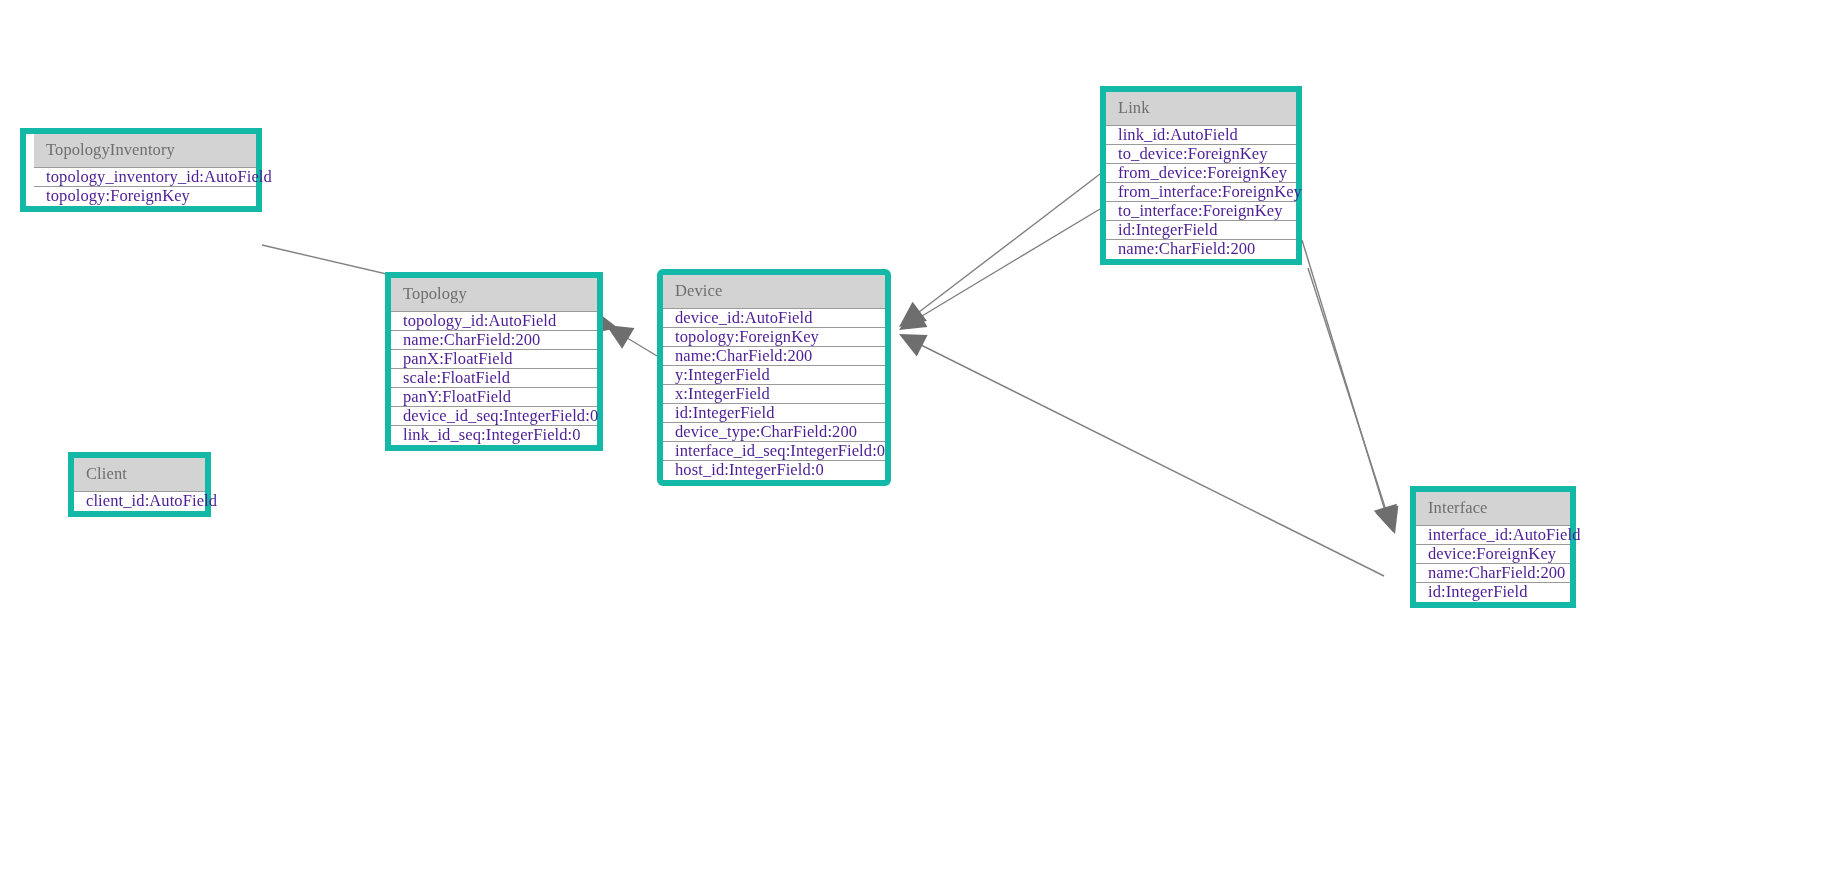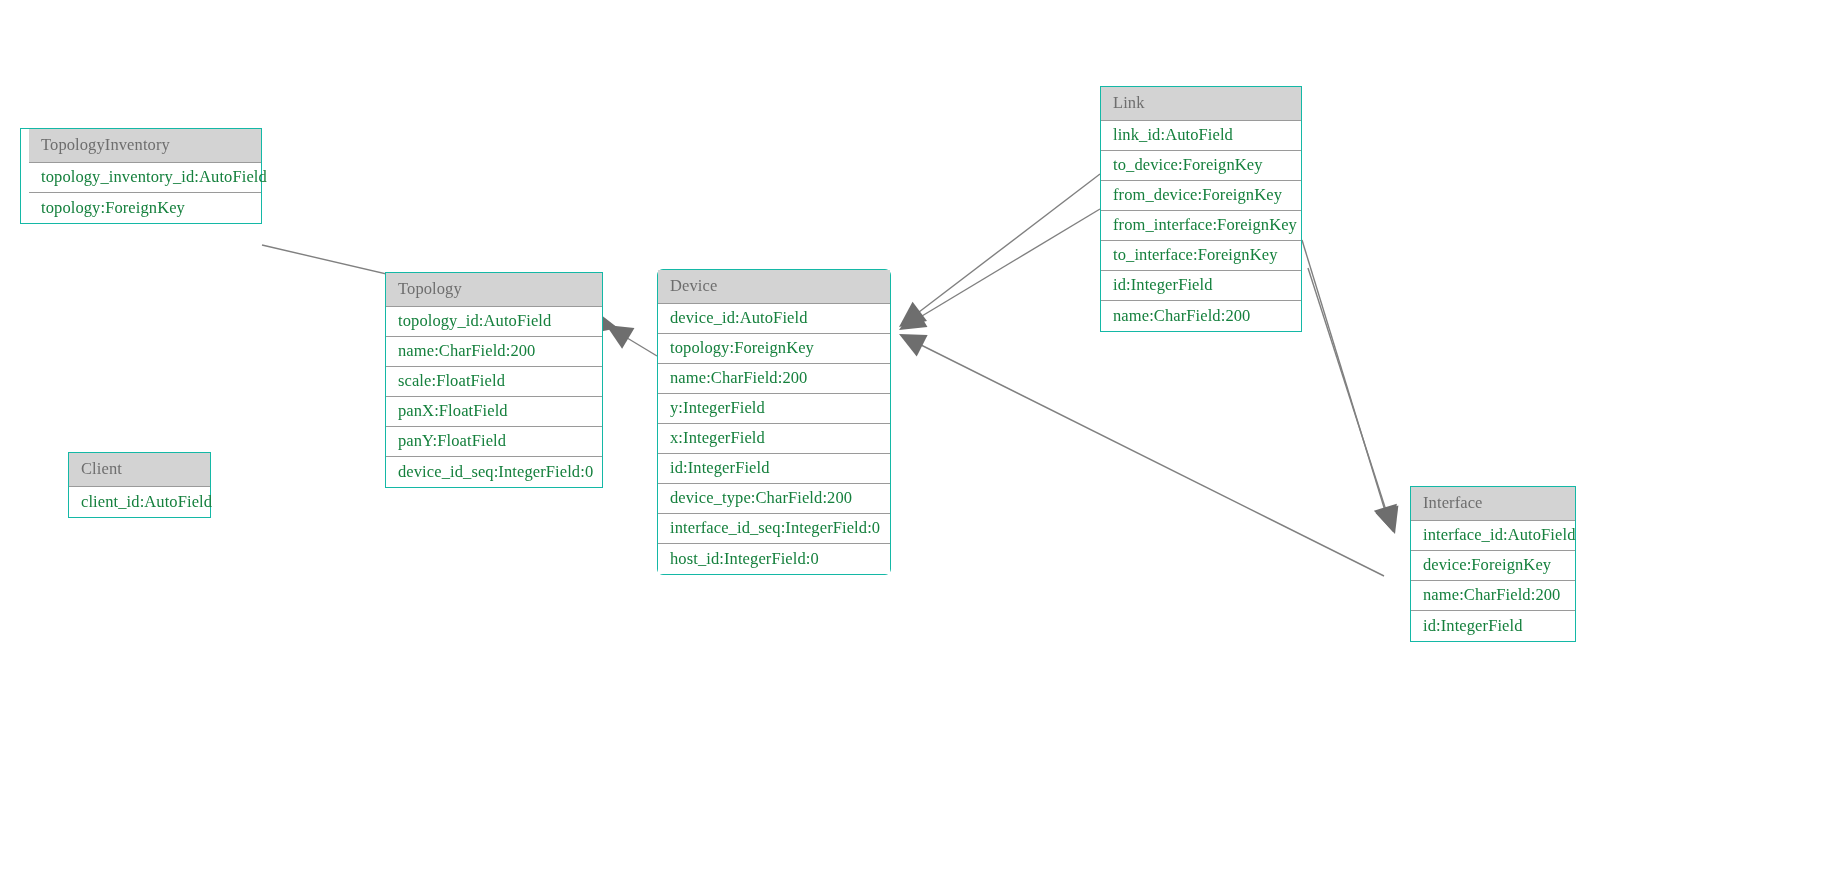--- a/index.html
+++ b/index.html
@@ -24,48 +24,48 @@
     position: absolute;
     left: 0;
     top: 0;
     width: 1824px;
     height: 874px;
     pointer-events: none;
   }
   .entity {
     position: absolute;
     box-sizing: border-box;
-    border: 1px solid #14b8a6;
+    border: 6px solid #14b8a6;
     background: #ffffff;
     border-collapse: collapse;
   }
   .entity-header {
     box-sizing: border-box;
     background: #d3d3d3;
     border-bottom: 1px solid #9a9a9a;
     color: #6e6e6e;
     font-size: 16.5px;
     line-height: 1;
     padding: 0 12px;
     display: flex;
     align-items: center;
     height: 34px;
     white-space: nowrap;
     letter-spacing: 0.1px;
   }
   .entity-field {
     box-sizing: border-box;
     border-bottom: 1px solid #9a9a9a;
-    color: #15803d;
+    color: #4c1d95;
     font-size: 16.5px;
     line-height: 1;
     padding: 0 12px;
     display: flex;
     align-items: center;
-    height: 30px;
+    height: 19px;
     white-space: nowrap;
     background: #ffffff;
     letter-spacing: 0.1px;
   }
   .entity-field:last-child {
     border-bottom: none;
   }
 </style>
 </head>
 <body>
@@ -96,24 +96,25 @@
   <div id="entities">
       <div class="entity" style="left: 20px; top: 128px; width: 242px; padding-left: 8px;">
         <div class="entity-header">TopologyInventory</div>
         <div class="entity-field">topology_inventory_id:AutoField</div>
         <div class="entity-field">topology:ForeignKey</div>
       </div>
       <div class="entity" style="left: 385px; top: 272px; width: 218px;">
         <div class="entity-header">Topology</div>
         <div class="entity-field">topology_id:AutoField</div>
         <div class="entity-field">name:CharField:200</div>
+        <div class="entity-field">panX:FloatField</div>
         <div class="entity-field">scale:FloatField</div>
-        <div class="entity-field">panX:FloatField</div>
         <div class="entity-field">panY:FloatField</div>
         <div class="entity-field">device_id_seq:IntegerField:0</div>
+        <div class="entity-field">link_id_seq:IntegerField:0</div>
       </div>
       <div class="entity" style="left: 68px; top: 452px; width: 143px;">
         <div class="entity-header">Client</div>
         <div class="entity-field">client_id:AutoField</div>
       </div>
       <div class="entity" style="left: 657px; top: 269px; width: 234px; border-radius: 6px;">
         <div class="entity-header">Device</div>
         <div class="entity-field">device_id:AutoField</div>
         <div class="entity-field">topology:ForeignKey</div>
         <div class="entity-field">name:CharField:200</div>

